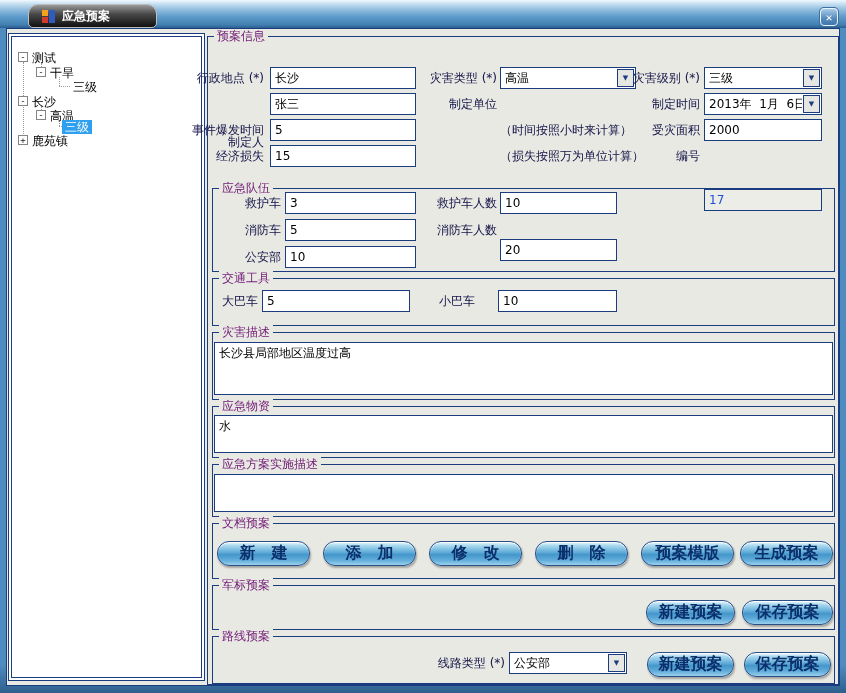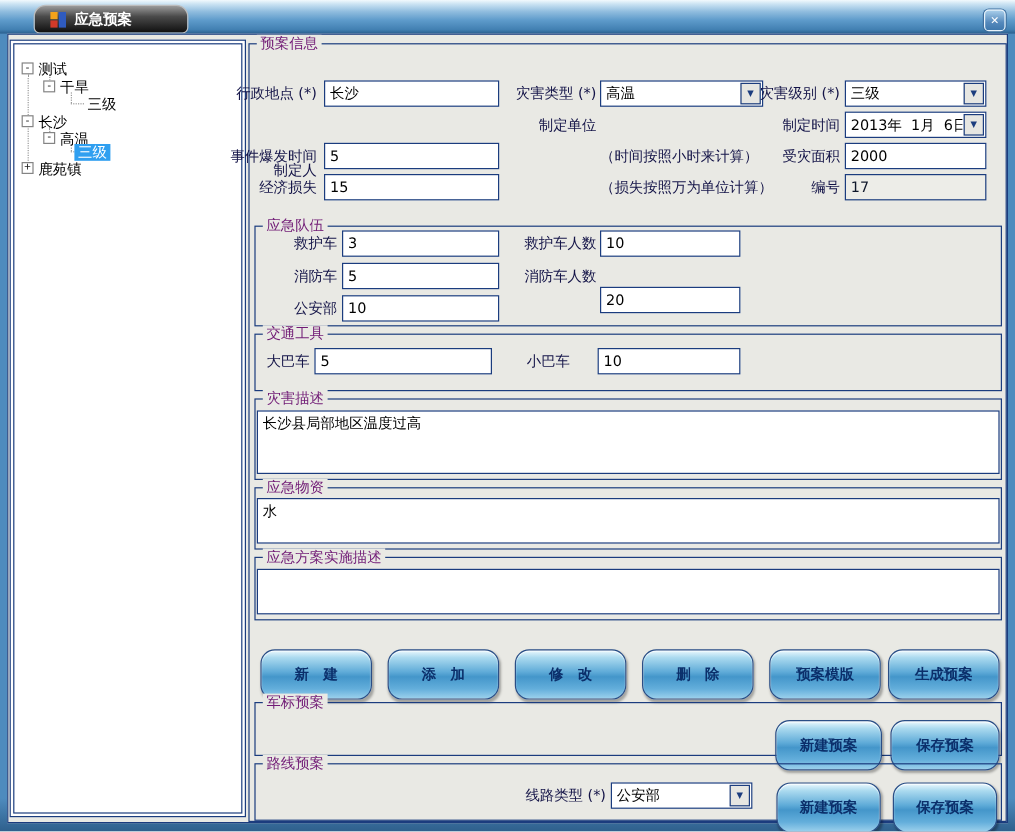--- a/index.html
+++ b/index.html
@@ -34,30 +34,30 @@
     display:flex;align-items:center;justify-content:center;font:9px "DejaVu Sans Mono",monospace;line-height:8px;color:#222;cursor:pointer;}
   .guide-v{position:absolute;width:0;border-left:1px dotted #9a9a9a;}
   .guide-h{position:absolute;height:0;border-top:1px dotted #9a9a9a;}
   
   .group{position:absolute;box-sizing:border-box;border:1px solid #1B3C7E;}
   .gtitle{position:absolute;top:-8px;left:6px;background:#E9E9E4;padding:0 3px;font-size:12px;line-height:14px;color:#701a75;white-space:nowrap;}
   .lbl{position:absolute;font-size:12px;color:#131347;text-align:right;line-height:22px;white-space:nowrap;}
   .note{position:absolute;font-size:12px;color:#131347;line-height:22px;white-space:nowrap;}
   .tb{position:absolute;box-sizing:border-box;height:22px;border:1px solid #1B3C7E;background:#fff;
     font-family:"DejaVu Sans",sans-serif;font-size:12px;color:#000;padding:2px 4px;outline:none;}
-  .tb.disabled{background:#EDEDE8;color:#0f172a;}
+  .tb.disabled{background:#EDEDE8;color:#1d4ed8;margin-top:44px;}
   .ta{position:absolute;box-sizing:border-box;border:1px solid #1B3C7E;background:#fff;resize:none;
     font-family:"DejaVu Sans",sans-serif;font-size:12px;color:#000;padding:2px 4px;outline:none;}
   .combo{position:absolute;box-sizing:border-box;height:22px;border:1px solid #1B3C7E;background:#fff;display:flex;cursor:pointer;}
   .cval{flex:1;font-size:12px;color:#000;padding:2px 4px;white-space:pre;overflow:hidden;}
   .cbtn{width:17px;margin:1px;box-sizing:border-box;border:1px solid #1B3C7E;background:#E6E6E2;
     display:flex;align-items:center;justify-content:center;color:#1B3C7E;font-size:7px;}
-  .btn{position:absolute;height:42px;box-sizing:border-box;border:1px solid #2A4E86;border-radius:12px;
+  .btn{position:absolute;height:25px;box-sizing:border-box;border:1px solid #2A4E86;border-radius:12px;
     background:linear-gradient(180deg,#EAF8FE 0%,#ABDAEF 15%,#5FABD8 45%,#4496CA 55%,#63AEDB 80%,#9BD0EC 100%);
-    color:#0B2F6B;font-weight:bold;font-size:12px;display:flex;align-items:center;justify-content:center;
+    color:#0B2F6B;font-weight:bold;font-size:16px;display:flex;align-items:center;justify-content:center;
     box-shadow:1px 2px 2px rgba(0,0,0,0.3), inset 0 1px 1px rgba(255,255,255,0.9);cursor:pointer;white-space:pre;text-align:center;}
 </style>
 </head>
 <body>
 
 <div class="window">
 
   <div class="titlebar">
     <div class="titletab">
       <span class="appicon">
@@ -123,20 +123,21 @@
     <span class="cval">高温</span>
     <span class="cbtn">▼</span>
   </div>
   <span class="lbl" style="left:618px;top:67px;width:82px;">灾害级别 (*)</span>
   <div class="combo" style="left:704px;top:67px;width:118px;">
     <span class="cval">三级</span>
     <span class="cbtn">▼</span>
   </div>
 
   <span class="lbl" style="left:180px;top:105px;width:84px;margin-top:26px;">制定人</span>
+  <input class="tb" style="left: 270px; top: 93px; width: 146px;" value="张三">
   <span class="lbl" style="left:415px;top:93px;width:82px;">制定单位</span>
   <span class="lbl" style="left:618px;top:93px;width:82px;">制定时间</span>
   <div class="combo" style="left:704px;top:93px;width:118px;">
     <span class="cval">2013年  1月  6日</span>
     <span class="cbtn">▼</span>
   </div>
 
   <span class="lbl" style="left:180px;top:119px;width:84px;">事件爆发时间</span>
   <input class="tb" style="left: 270px; top: 119px; width: 146px;" value="5">
   <span class="note" style="left:500px;top:119px;">（时间按照小时来计算）</span>
@@ -181,20 +182,23 @@
   <div class="group" style="left:212px;top:406px;width:623px;height:52px;">
     <span class="gtitle">应急物资</span>
   </div>
   <textarea class="ta" style="left: 214px; top: 415px; width: 619px; height: 38px;">水</textarea>
 
   <div class="group" style="left:212px;top:464px;width:623px;height:53px;">
     <span class="gtitle">应急方案实施描述</span>
   </div>
   <textarea class="ta" style="left: 214px; top: 474px; width: 619px; height: 38px;"></textarea>
 
+  <div class="group" style="left:212px;top:523px;width:623px;height:56px;">
+    <span class="gtitle">文档预案</span>
+  </div>
   <div class="btn" style="left:217px;top:541px;width:93px;">新　建</div>
   <div class="btn" style="left:323px;top:541px;width:93px;">添　加</div>
   <div class="btn" style="left:429px;top:541px;width:93px;">修　改</div>
   <div class="btn" style="left:535px;top:541px;width:93px;">删　除</div>
   <div class="btn" style="left:641px;top:541px;width:93px;">预案模版</div>
   <div class="btn" style="left:740px;top:541px;width:93px;">生成预案</div>
 
   <div class="group" style="left:212px;top:585px;width:623px;height:45px;">
     <span class="gtitle">军标预案</span>
   </div>

